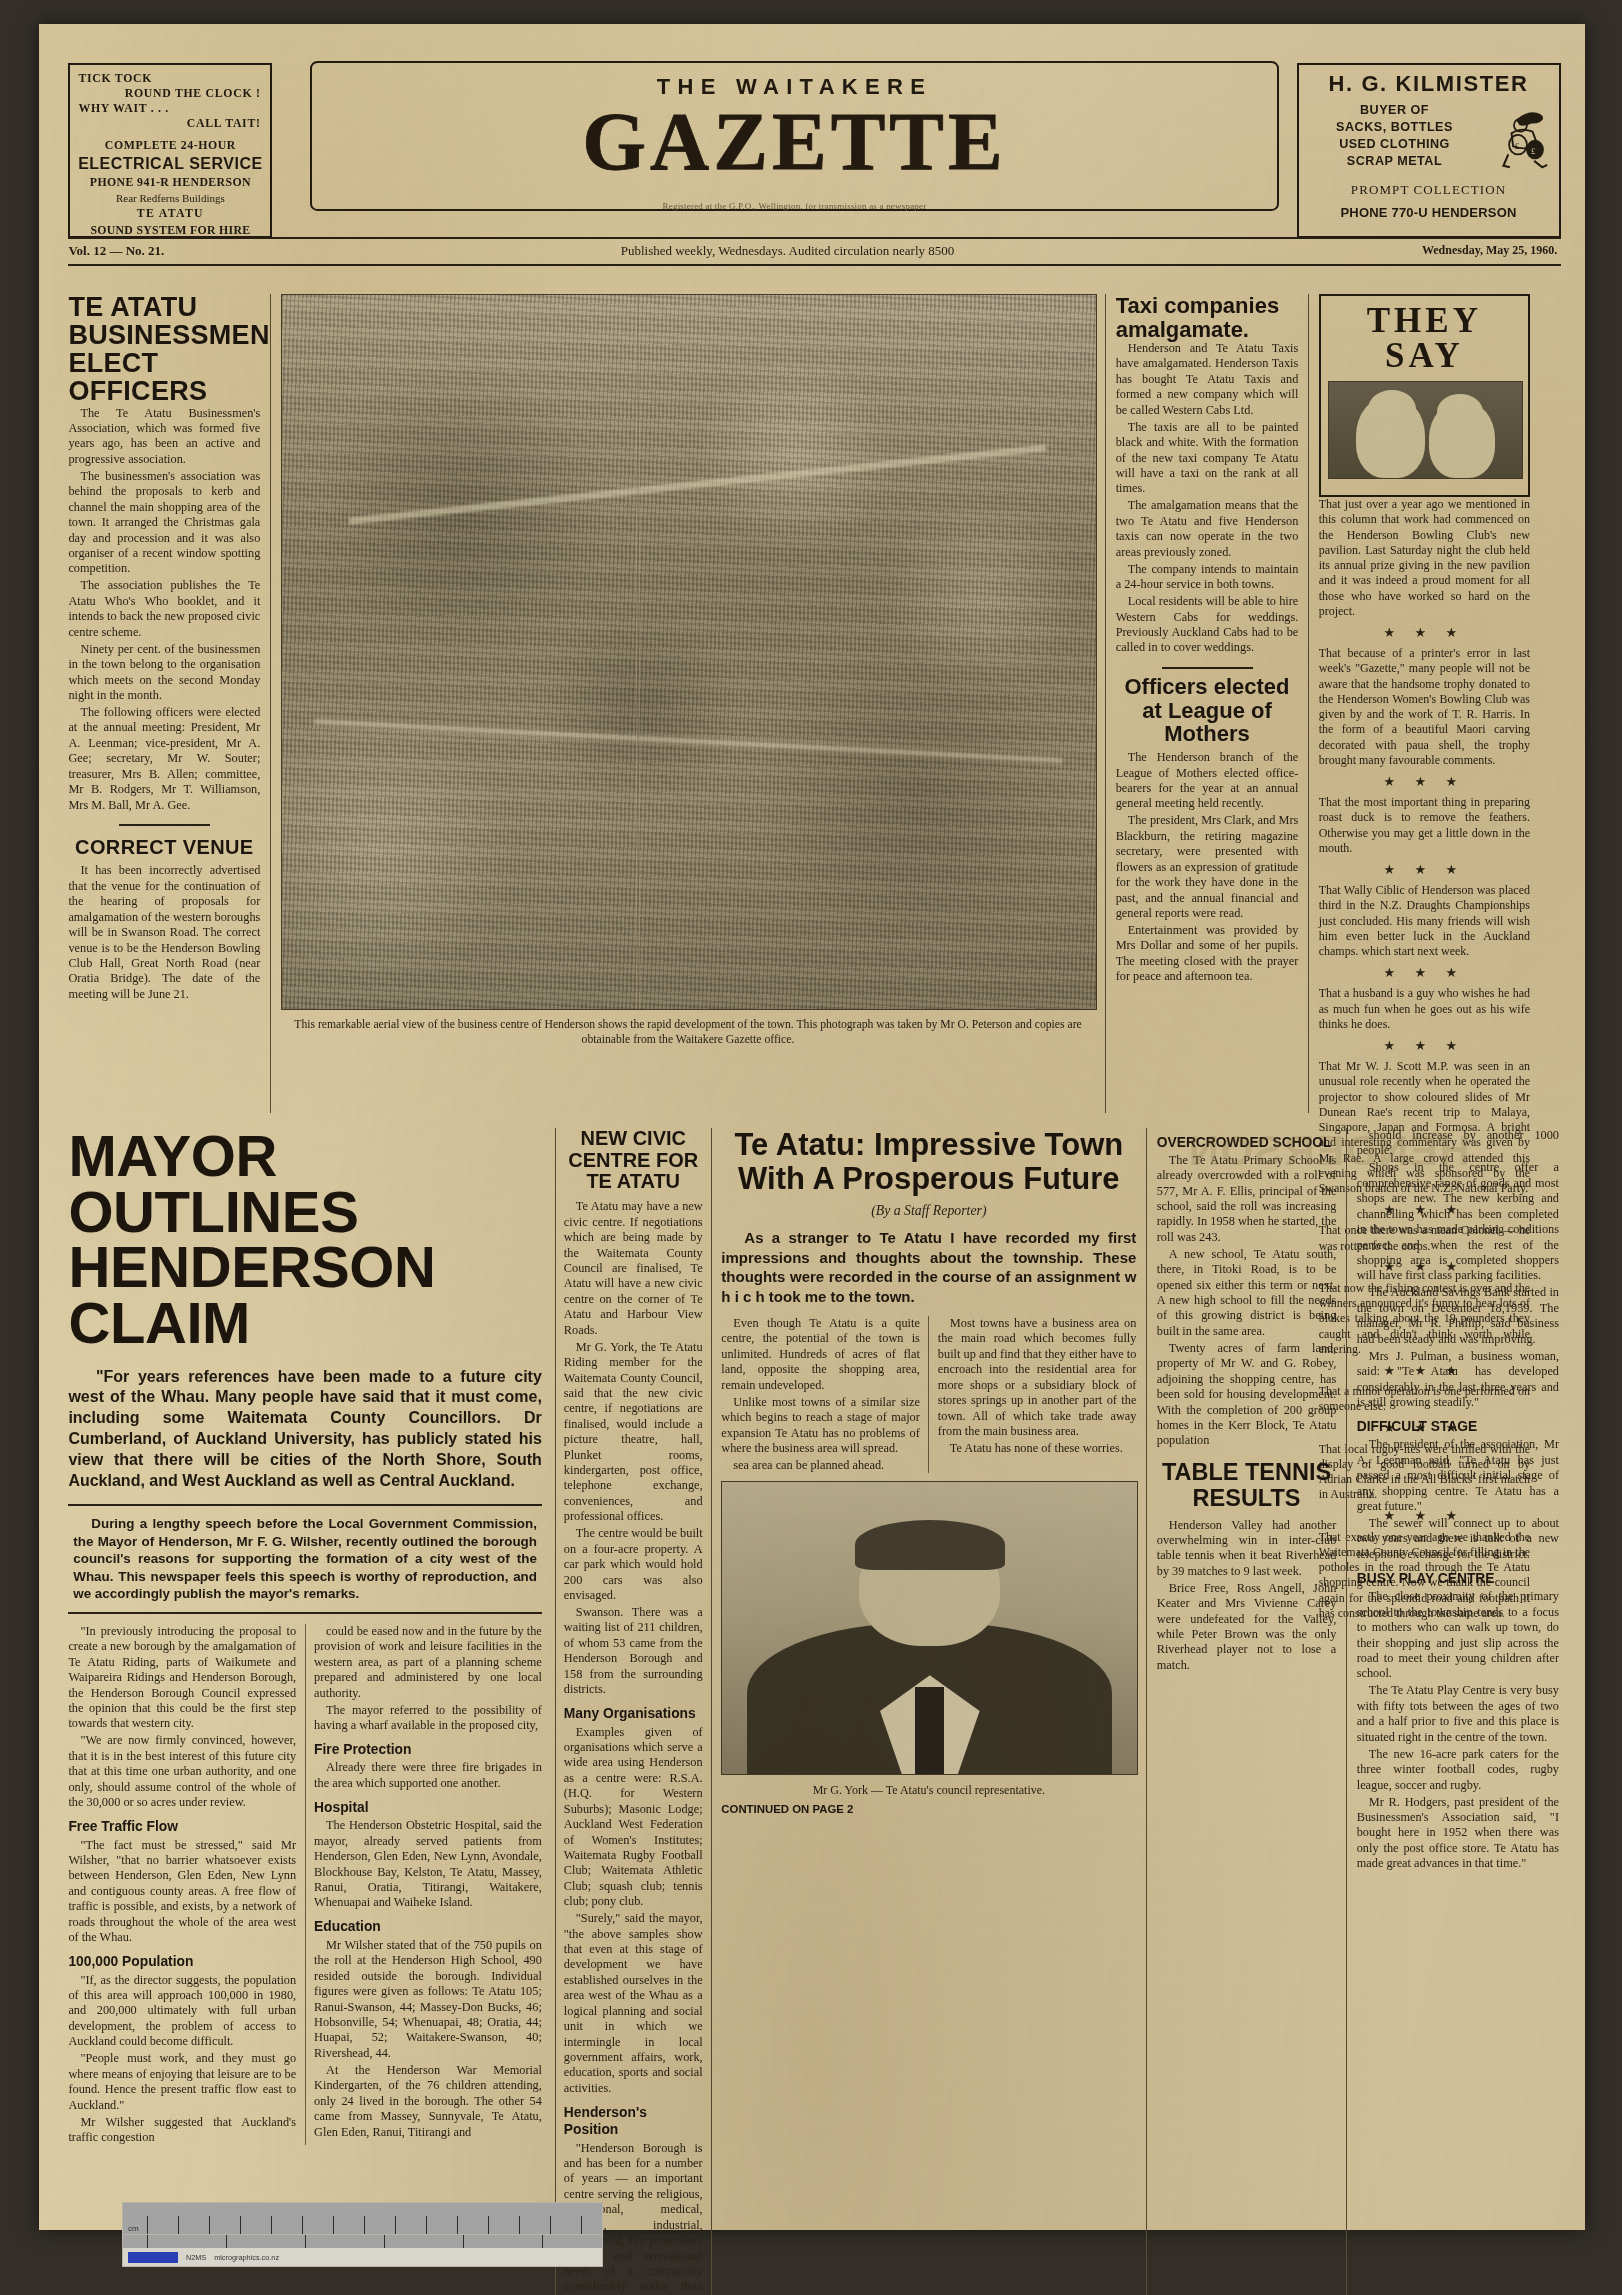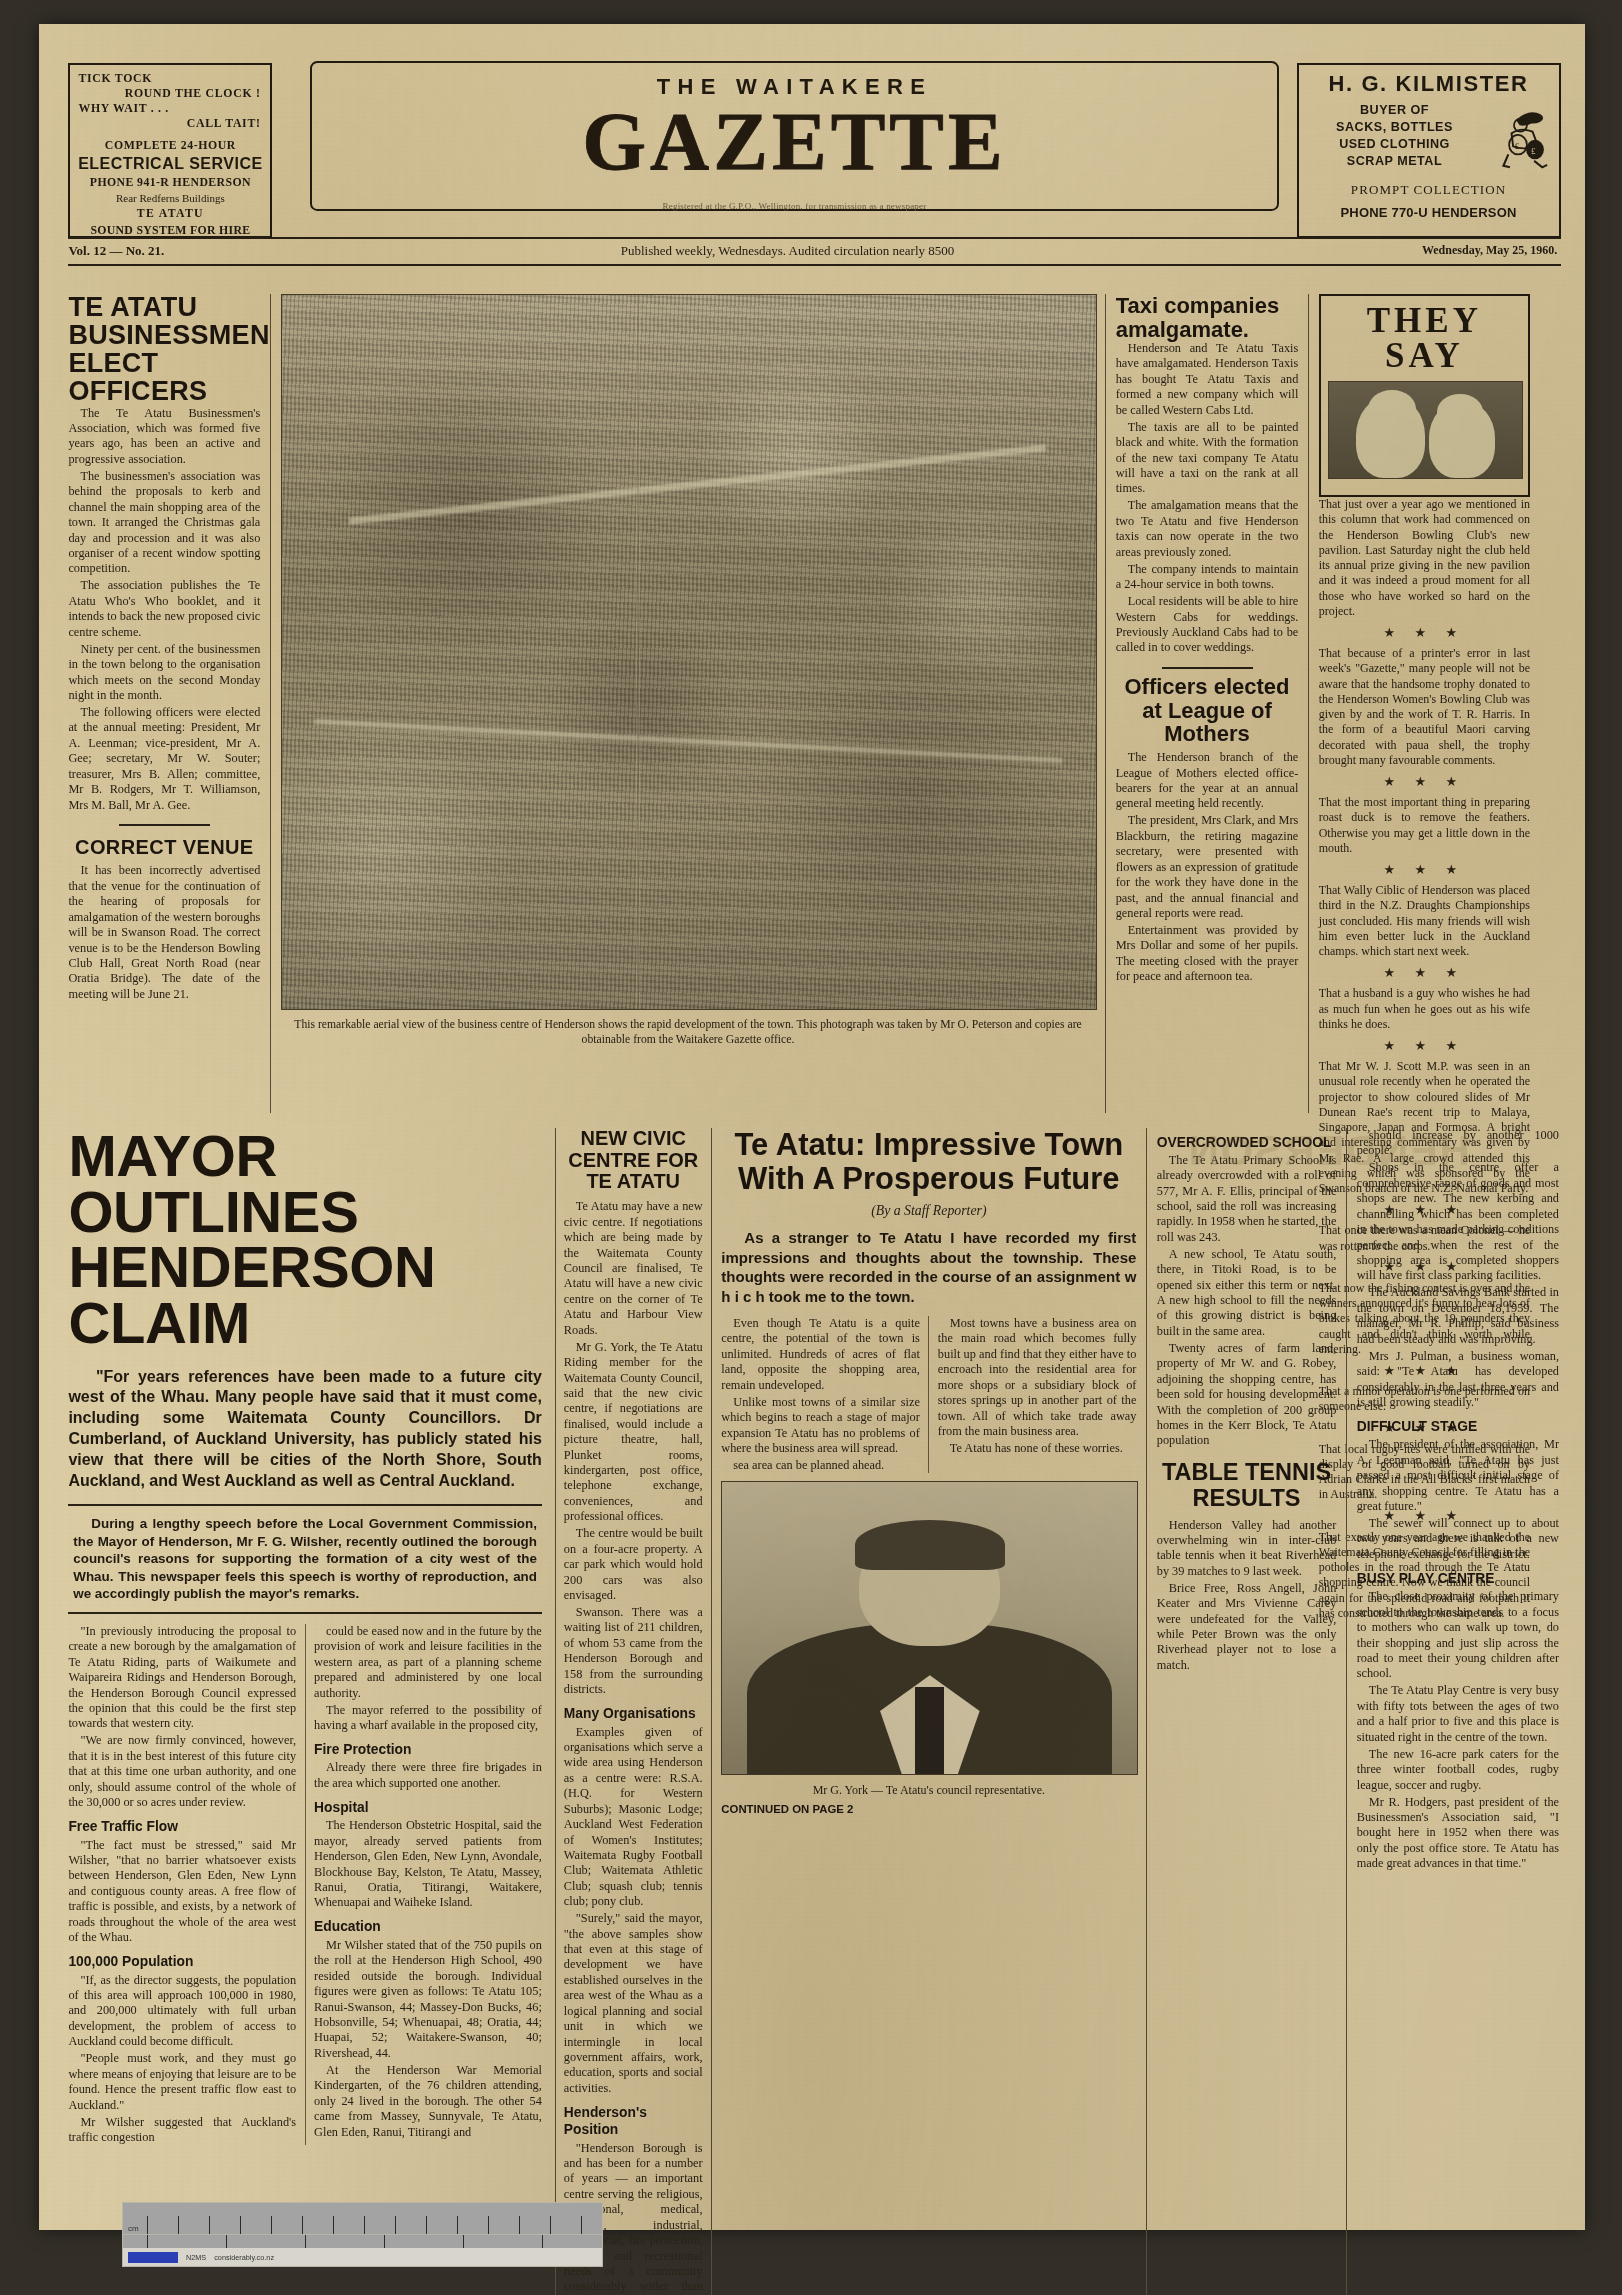--- a/index.html
+++ b/index.html
@@ -427,17 +427,17 @@
       <div class="sb-lab">cm</div>
       <div class="sb-ticks"></div>
     </div>
     <div class="sb-bot">
       <div class="sb-lab">inches</div>
       <div class="sb-ticks2"></div>
     </div>
     <div class="sb-foot">
       <div class="sb-blue"></div>
       <div class="sb-txt">N2MS</div>
-      <div class="sb-txt">considerably.co.nz</div>
+      <div class="sb-txt">micrographics.co.nz</div>
     </div>
   </div>
 </div>
 
 
 </body></html>

